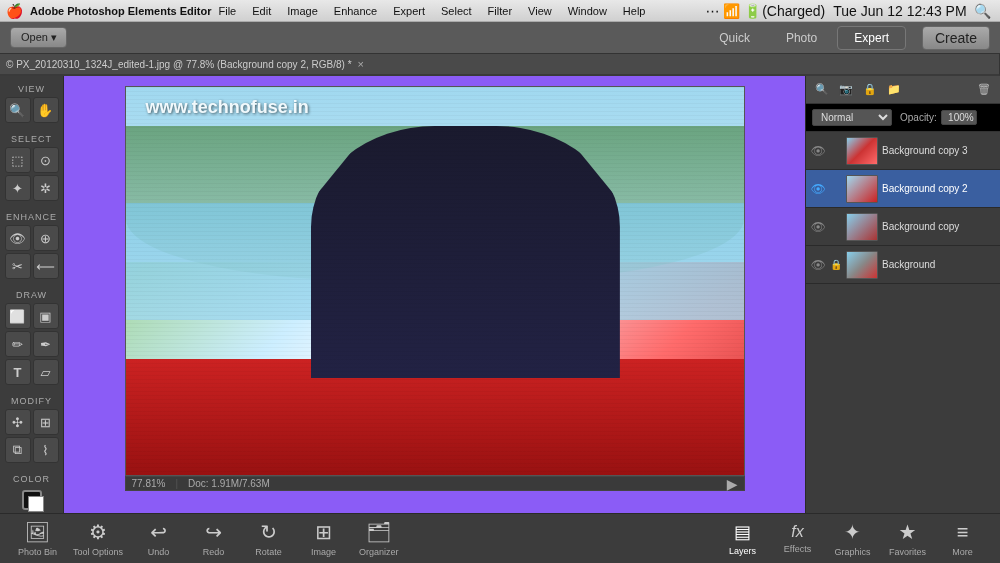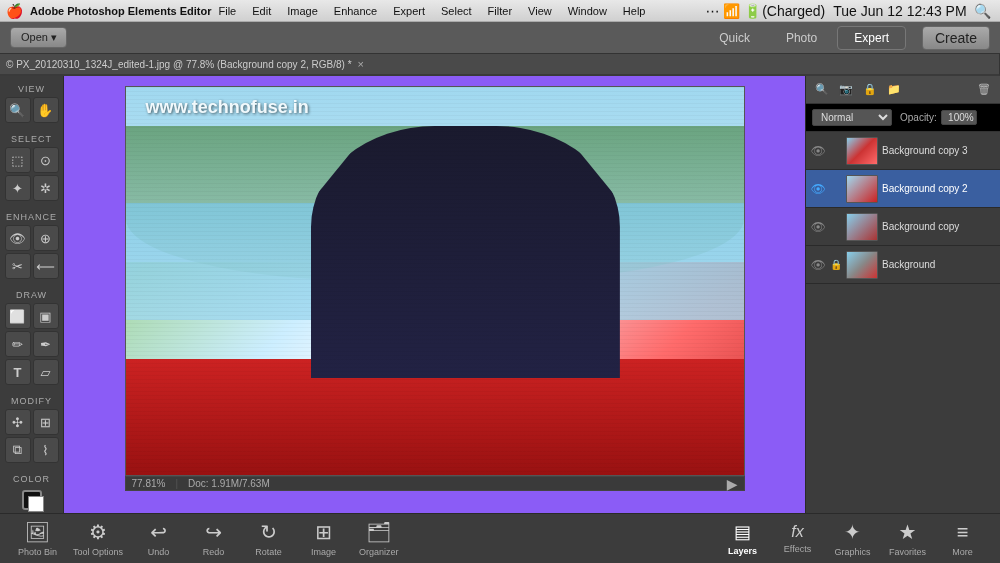--- a/index.html
+++ b/index.html
@@ -131,21 +131,21 @@
       width: 100%; height: 50px; background: #3c3c3c; border-top: 1px solid #2a2a2a;
       display: flex; align-items: center; justify-content: space-around; padding: 0 10px;
     }
     .bottom-btn {
       display: flex; flex-direction: column; align-items: center; gap: 3px;
       cursor: pointer; padding: 4px 8px; border-radius: 4px; min-width: 55px;
     }
     .bottom-btn-icon { font-size: 20px; color: #ccc; }
     .bottom-btn-label { font-size: 9px; color: #aaa; }
     .bottom-btn.active .bottom-btn-icon { color: white; }
-    .bottom-btn.active .bottom-btn-label { color: white; font-weight: bold; }
+    .bottom-btn.active .bottom-btn-label { color: white; }
 
     
     #layers-list::-webkit-scrollbar { width: 6px; }
     #layers-list::-webkit-scrollbar-track { background: #3c3c3c; }
     #layers-list::-webkit-scrollbar-thumb { background: #666; border-radius: 3px; }
   </style>
 </head>
 <body>
 
 <div id="menubar">

